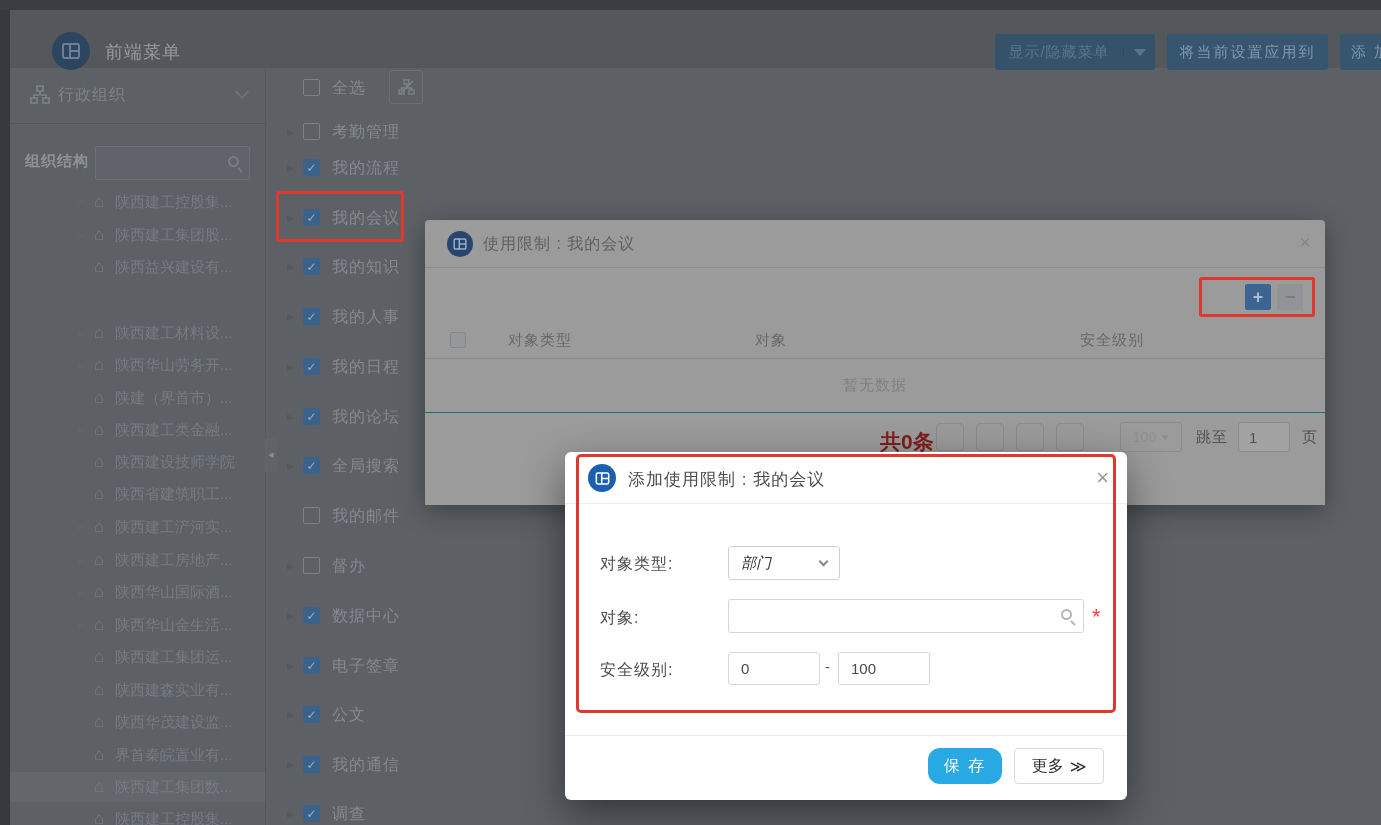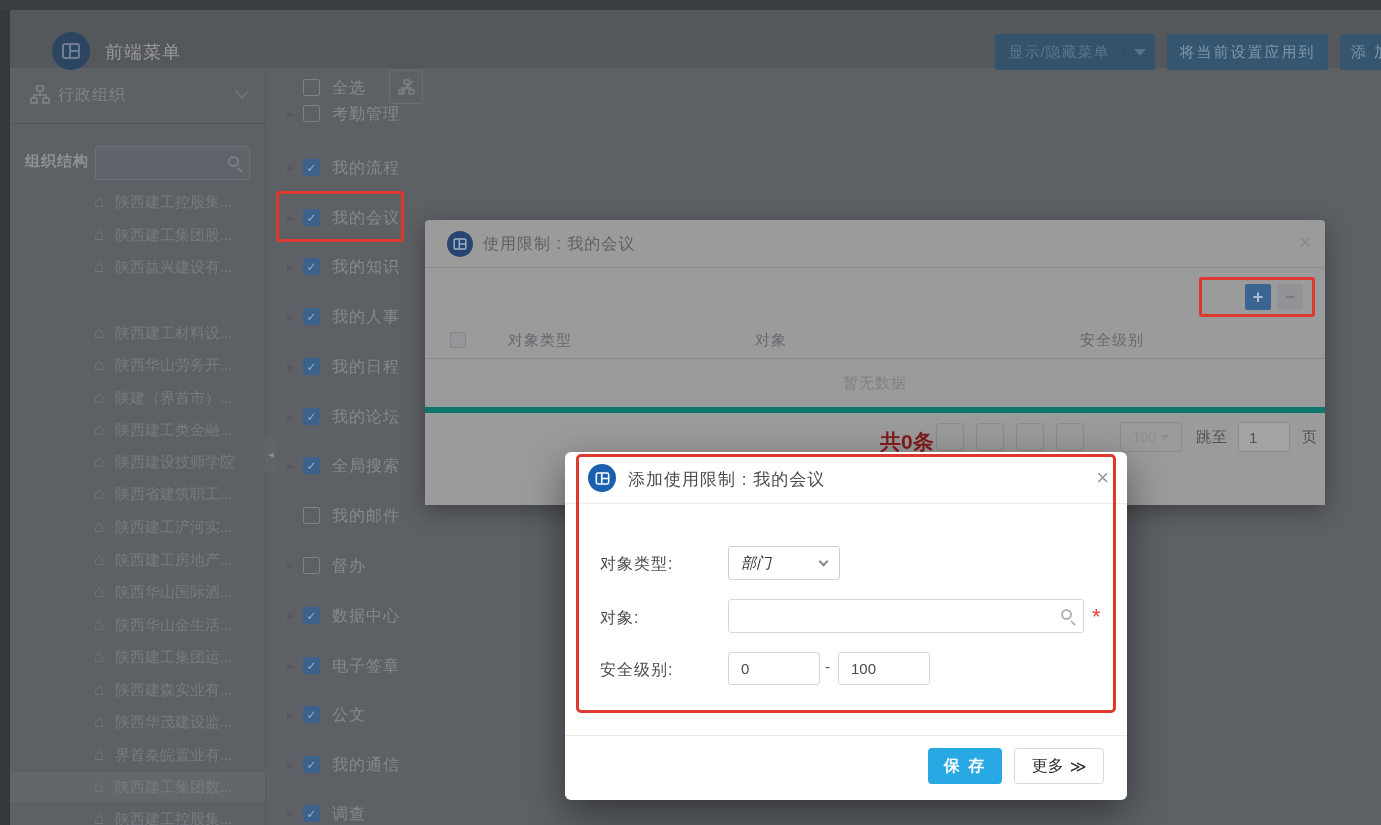--- a/index.html
+++ b/index.html
@@ -61,21 +61,21 @@
   .m1-header { position:absolute; left:0; top:0; width:900px; height:48px; border-bottom:1px solid #8d8d8d; }
   .m1-logo { position:absolute; left:22px; top:11px; width:26px; height:26px; border-radius:50%; background:#27466f; display:flex; align-items:center; justify-content:center; }
   .m1-title { position:absolute; left:58px; top:14px; font-size:16px; color:#5e6165; letter-spacing:1px; }
   .m1-close { position:absolute; right:14px; top:11px; font-size:20px; color:#85878a; cursor:pointer; }
   .tool-btn { position:absolute; top:64px; width:26px; height:26px; display:flex; align-items:center; justify-content:center; font-size:18px; font-weight:bold; border-radius:2px; }
   .tool-add { left:820px; background:#3c6491; color:#a9bcd2; }
   .tool-remove { left:852px; background:#919396; color:#7b7d80; }
   .m1-thead { position:absolute; left:0; top:102px; width:900px; height:37px; border-bottom:1px solid #8b8b8b; }
   .m1-thead .hcbx { position:absolute; left:25px; top:10px; width:16px; height:16px; border:1px solid #84868a; background:#95979a; border-radius:2px; }
   .m1-col { position:absolute; top:9px; font-size:15px; color:#67696d; letter-spacing:1px; }
-  .m1-empty { position:absolute; left:0; top:139px; width:900px; height:54px; border-bottom:6px solid #0f766e; display:flex; align-items:center; justify-content:center; font-size:15px; color:#7f8184; letter-spacing:1px; }
+  .m1-empty { position:absolute; left:0; top:139px; width:900px; height:54px; border-bottom:1px solid #0f766e; display:flex; align-items:center; justify-content:center; font-size:15px; color:#7f8184; letter-spacing:1px; }
   .m1-pag { position:absolute; left:0; top:203px; width:900px; height:28px; }
   .pag-total { position:absolute; left:455px; top:5px; font-size:21px; color:#7f1d1d; font-weight:bold;text-align:center; }
   .pag-btn { position:absolute; top:0; width:28px; height:28px; border:1px solid #898b8d; border-radius:4px; display:flex; align-items:center; justify-content:center; font-size:13px; color:#989a9c; }
   .pag-select { position:absolute; left:695px; top:-1px; width:62px; height:30px; border:1px solid #898b8d; border-radius:3px; display:flex; align-items:center; justify-content:center; gap:5px; font-size:14px; color:#8d8f92; }
   .pag-select .caret-down { border-top-color:#8d8f92; border-left-width:4px; border-right-width:4px; border-top-width:5px; }
   .pag-jump-label { position:absolute; left:771px; top:5px; font-size:15px; color:#505256; letter-spacing:1px; }
   .pag-input { position:absolute; left:813px; top:-1px; width:52px; height:30px; border:1px solid #898b8d; border-radius:3px; background:#a3a3a3; color:#505256; font-size:15px; padding-left:10px; font-family:inherit; }
   .pag-page { position:absolute; left:877px; top:5px; font-size:15px; color:#505256; }
 
   
@@ -89,21 +89,21 @@
   .f-select .val { margin-left:12px; font-size:15px; color:#333;font-style:italic; }
   .f-select .chev { position:absolute; right:12px; top:11px; width:7px; height:7px; border-color:#888; }
   .f-input-wrap { position:absolute; left:163px; top:147px; width:356px; height:34px; border:1px solid #d6d6d6; border-radius:3px; background:#fff; }
   .f-input-wrap input { width:100%; height:100%; border:none; outline:none; background:transparent; padding:0 34px 0 10px; font-size:15px; font-family:inherit; color:#333; }
   .f-input-wrap .magnifier { position:absolute; right:11px; top:9px; border-color:#b5b5b5; }
   .f-input-wrap .magnifier::after { background:#b5b5b5; }
   .f-required { position:absolute; left:527px; top:152px; color:#f23c3c; font-size:22px; }
   .f-range { position:absolute; top:200px; width:92px; height:33px; border:1px solid #d6d6d6; border-radius:3px; color:#4a4a4a; font-size:15px; padding-left:12px; font-family:inherit; background:#fff; }
   .f-dash { position:absolute; left:260px; top:206px; color:#555; font-size:15px; }
   .m2-footer { position:absolute; left:0; top:283px; width:562px; height:65px; border-top:1px solid #ebebeb; }
-  .btn-save { position:absolute; left:363px; top:12px; width:74px; height:36px; background:#29a9e3; border-radius:4px; color:#fff; font-size:16px; display:flex; align-items:center; justify-content:center; letter-spacing:2px; cursor:pointer;font-weight:bold; }
+  .btn-save { position:absolute; left:363px; top:12px; width:74px; height:36px; background:#29a9e3; border-radius:12px; color:#fff; font-size:16px; display:flex; align-items:center; justify-content:center; letter-spacing:2px; cursor:pointer; }
   .btn-more { position:absolute; left:449px; top:12px; width:90px; height:36px; background:#fff; border:1px solid #d9d9d9; border-radius:4px; color:#2e2e2e; font-size:16px; display:flex; align-items:center; justify-content:center; gap:6px; cursor:pointer; }
 
   
   .red-rect { border:3px solid #dd392e; border-radius:3px; z-index:30; pointer-events:none; }
 </style>
 </head>
 <body>
 
 <div id="screen">
 
@@ -245,21 +245,21 @@
   <div class="abs sort-btn">
     <svg width="17" height="17" viewBox="0 0 17 17">
         <rect x="6" y="1" width="5" height="4" fill="none" stroke="#7d8186" stroke-width="1.4"></rect>
         <rect x="1" y="11" width="5" height="4" fill="none" stroke="#7d8186" stroke-width="1.4"></rect>
         <rect x="11" y="11" width="5" height="4" fill="none" stroke="#7d8186" stroke-width="1.4"></rect>
         <path d="M8.5 5 v3 M3.5 11 v-2 h10 v2" fill="none" stroke="#7d8186" stroke-width="1.4"></path>
         <line x1="2" y1="15" x2="15" y2="2" stroke="#7d8186" stroke-width="1.4"></line>
       </svg>
   </div>
 
-  <div class="abs menu-row" style="top:99px">
+  <div class="abs menu-row" style="top:117px">
       <span class="arrow"></span>
       <span class="cbx"></span>
       <span class="mlbl">考勤管理</span>
     </div>
   <div class="abs menu-row" style="top:153px">
       <span class="arrow"></span>
       <span class="cbx checked"></span>
       <span class="mlbl">我的流程</span>
     </div>
   <div class="abs menu-row" style="top:203px">

